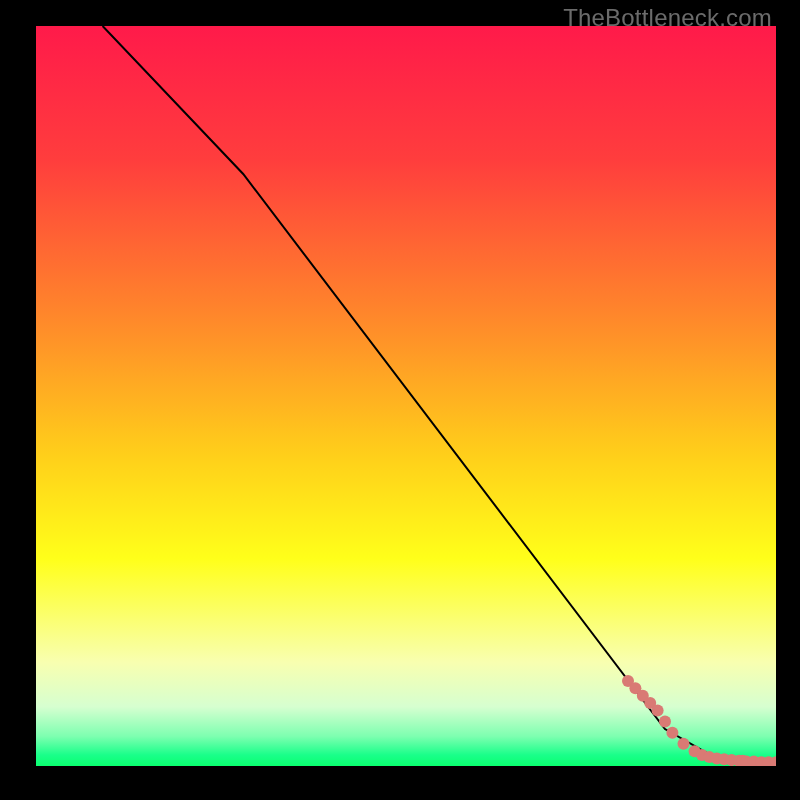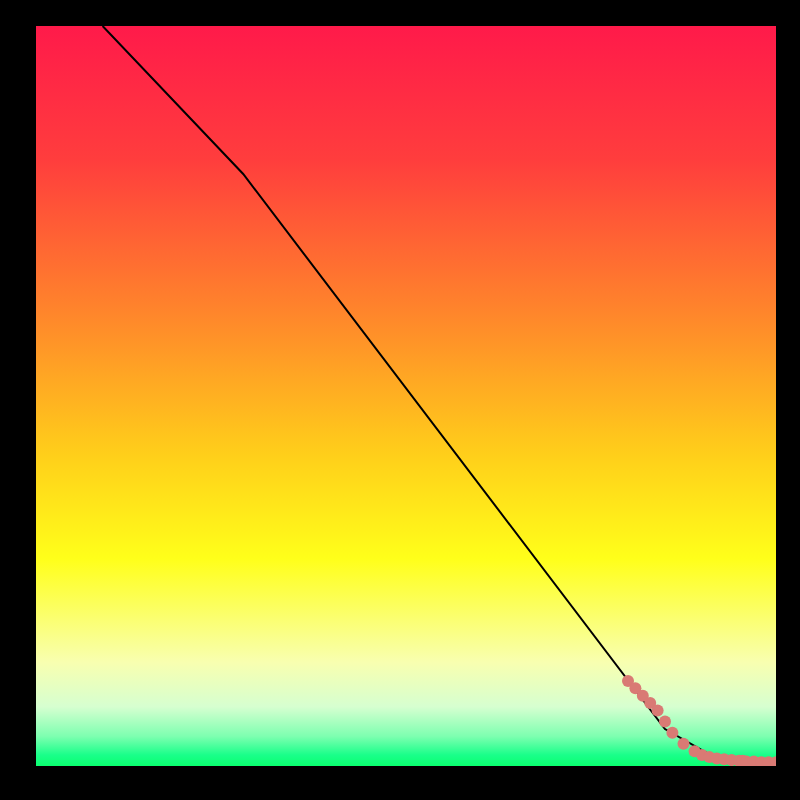--- a/index.html
+++ b/index.html
@@ -37,20 +37,21 @@
   .plot svg {
     display: block;
     width: 100%;
     height: 100%;
   }
 </style>
 </head>
 <body>
 
 <div class="outer">
+  <div class="watermark">TheBottleneck.com</div>
 
   <div class="plot">
     <svg id="chart-svg" viewBox="0 0 740 740" preserveAspectRatio="none">
       <defs>
         <linearGradient id="bg-grad" x1="0" y1="0" x2="0" y2="1">
             <stop offset="0%" stop-color="#ff1a4a"></stop>
             <stop offset="18%" stop-color="#ff3d3d"></stop>
             <stop offset="40%" stop-color="#ff8a2a"></stop>
             <stop offset="57.99999999999999%" stop-color="#ffcf1a"></stop>
             <stop offset="72%" stop-color="#ffff1a"></stop>

